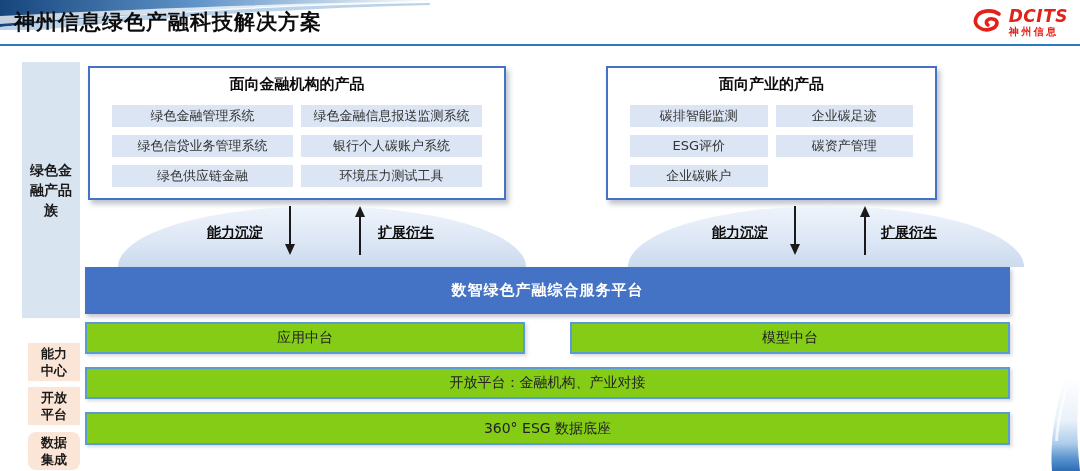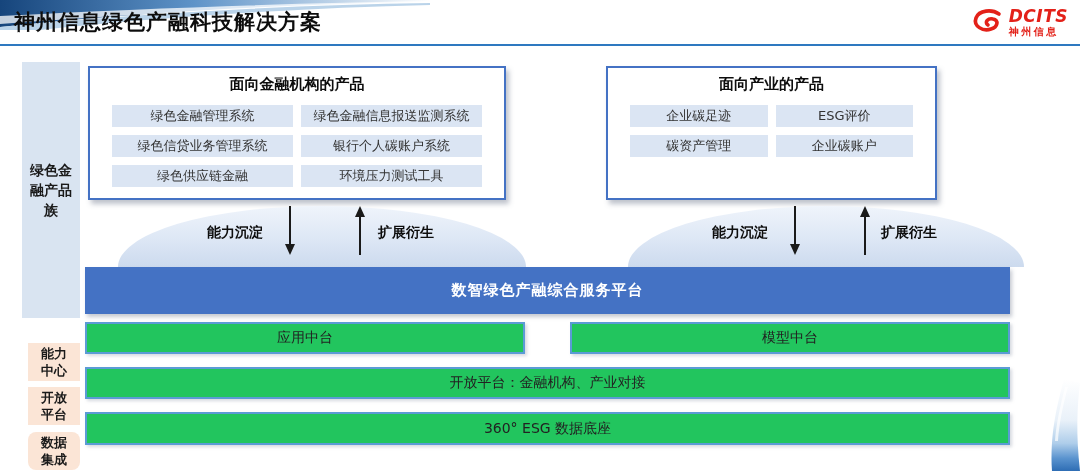--- a/index.html
+++ b/index.html
@@ -41,37 +41,37 @@
     font-size:13px;color:#333;white-space:nowrap;overflow:hidden;
   }
   
   .dome{
     position:absolute;top:206px;height:61px;
     border-top-left-radius:50% 100%;border-top-right-radius:50% 100%;
     background:linear-gradient(180deg,#eff4fb 0%,#dde7f5 55%,#ccdaee 100%);
   }
   .dome.left{left:118px;width:408px;}
   .dome.right{left:628px;width:396px;}
-  .arrow-label{position:absolute;top:224px;font-size:14px;font-weight:bold;color:#0d0d0d;white-space:nowrap;}
+  .arrow-label{position:absolute;top:224px;font-size:14px;font-weight:bold;color:#0d0d0d;white-space:nowrap;text-decoration:underline;}
   .arrow-svg{position:absolute;top:206px;width:12px;height:50px;}
   
   .platform-bar{
     position:absolute;left:85px;top:267px;width:925px;height:47px;
     background:var(--accent-blue,#4472c4);color:#fff;font-size:15px;font-weight:bold;
     display:flex;align-items:center;justify-content:center;letter-spacing:1px;
     box-shadow:2px 3px 4px rgba(110,120,140,.4);
   }
   
   .side-label{
     position:absolute;left:28px;width:52px;height:38px;background:var(--peach,#fbe5d6);
     box-sizing:border-box;padding:0 13px;display:flex;align-items:center;justify-content:center;
     text-align:center;font-size:13px;font-weight:bold;line-height:17px;color:#1a1a1a;word-break:break-all;margin-top:19px;
   }
   .row-box{
-    position:absolute;background:#22c55e;box-sizing:border-box;
+    position:absolute;background:#84cc16;box-sizing:border-box;
     border:2px solid var(--border-blue,#5b9bd5);
     display:flex;align-items:center;justify-content:center;
     font-size:14px;color:#222;box-shadow:2px 2px 3px rgba(140,150,165,.35);
     white-space:nowrap;
   }
   .bottom-swoosh{position:absolute;right:0;bottom:0;width:60px;height:92px;}
 </style>
 </head>
 <body>
 
@@ -113,20 +113,21 @@
       <div class="pill">绿色信贷业务管理系统</div>
       <div class="pill">银行个人碳账户系统</div>
       <div class="pill">绿色供应链金融</div>
       <div class="pill">环境压力测试工具</div>
     </div>
   </div>
 
   <div class="product-box industry">
     <div class="box-title">面向产业的产品</div>
     <div class="pill-grid">
+      <div class="pill">碳排智能监测</div>
       <div class="pill">企业碳足迹</div>
       <div class="pill">ESG评价</div>
       <div class="pill">碳资产管理</div>
       <div class="pill">企业碳账户</div>
     </div>
   </div>
 
   <div class="dome left"></div>
   <div class="dome right"></div>
 

